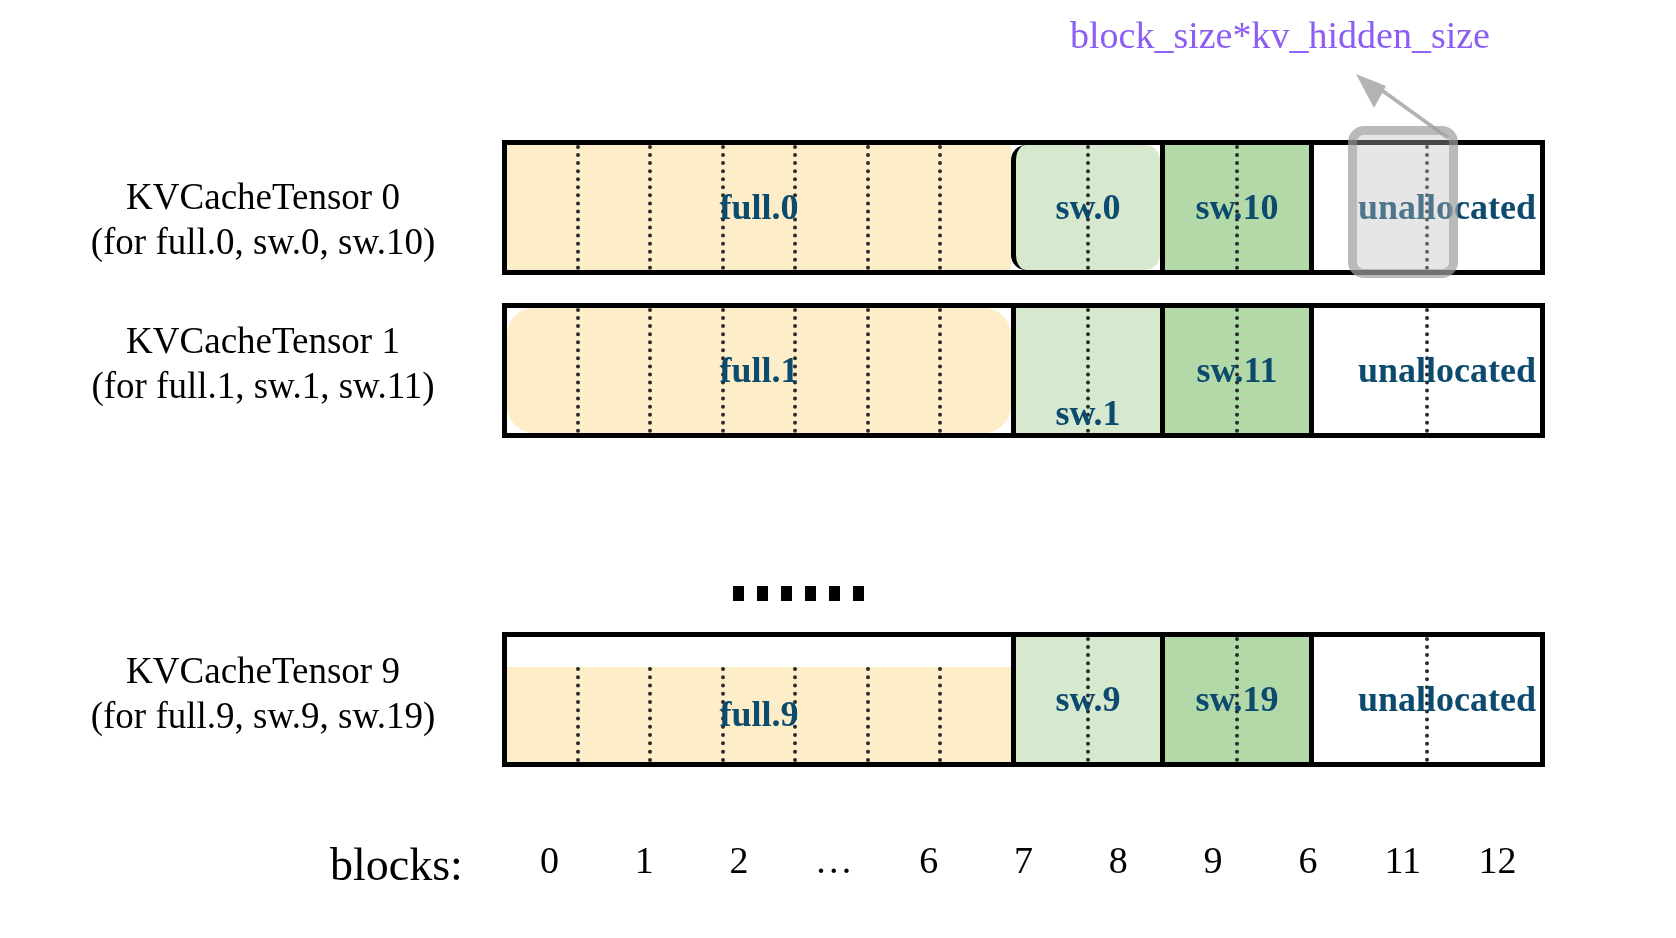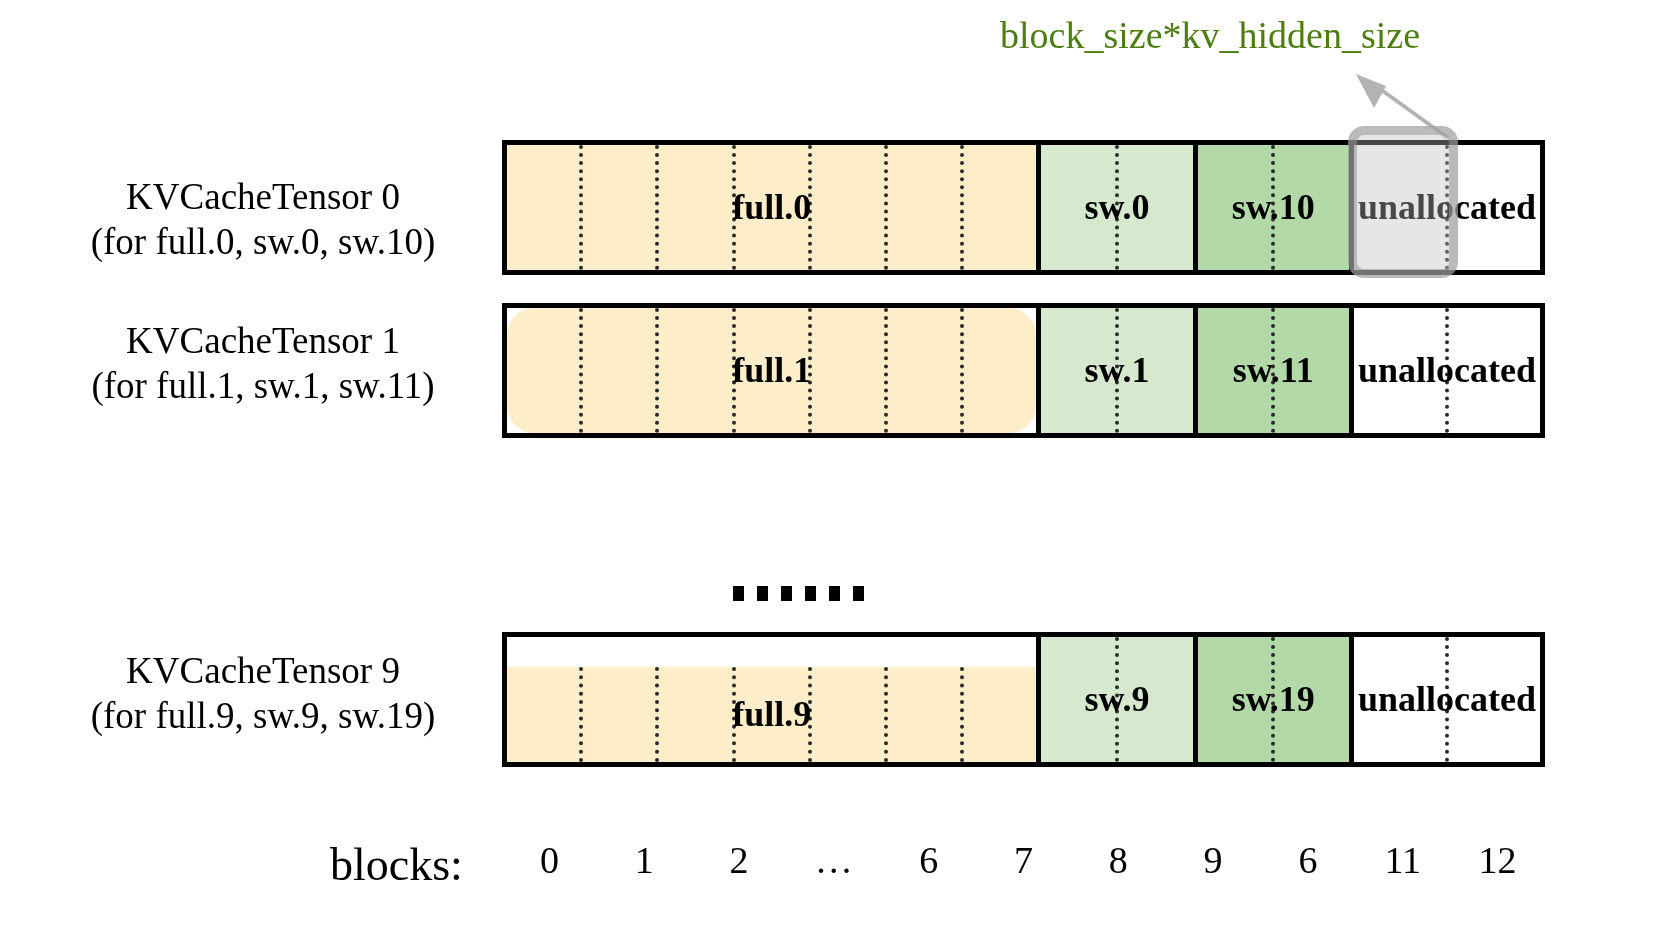--- a/index.html
+++ b/index.html
@@ -21,24 +21,24 @@
     width: 1676px;
     height: 938px;
   }
 
   
   .callout-label {
     position: absolute;
     left: 1000px;
     top: 14px;
     width: 560px;
-    text-align: left;
+    text-align: center;
     font-size: 38px;
     line-height: 1.15;
-    color: #4d7c0f;
+    color: #8b5cf6;
     white-space: nowrap;
     font-family: "Liberation Serif", "DejaVu Serif", serif;
   }
   .callout-arrow {
     position: absolute;
     left: 1330px;
     top: 72px;
     width: 130px;
     height: 70px;
   }
@@ -67,29 +67,29 @@
     background: #ffffff;
   }
   .seg {
     position: relative;
     box-sizing: border-box;
     display: flex;
     align-items: center;
     justify-content: center;
     font-weight: bold;
     font-size: 36px;
-    color: #000000;
+    color: #0c4a6e;
     font-family: "Liberation Serif", "DejaVu Serif", serif;
     overflow: visible;
   }
   .seg + .seg { border-left: 5px solid #000000; }
   .seg.full  { background: #FDEDC8; }
   .seg.sw-a  { background: #D6E9CF; }
   .seg.sw-b  { background: #B3D9A8; }
-  .seg.unalloc { background: #ffffff; }
+  .seg.unalloc { background: #ffffff; padding-left: 40px; }
 
   .seg .seg-text {
     position: relative;
     z-index: 3;
     text-align: center;
     line-height: 1.12;
     pointer-events: none;
   }
   .seg.unalloc .seg-text {
     width: 100%;
@@ -191,21 +191,21 @@
         <i></i>
           <i></i>
           <i></i>
           <i></i>
           <i></i>
           <i></i>
           <i></i>
       </div>
       <span class="seg-text">full.0</span>
     </div>
-    <div class="seg sw-a" style="flex:2 1 0;">
+    <div class="seg sw-a" style="flex:2 1 0;border-radius:15px;">
       <div class="divs">
           <i></i>
           <i></i>
         </div>
       <span class="seg-text">sw.0</span>
     </div>
     <div class="seg sw-b" style="flex:2 1 0;">
       <div class="divs">
           <i></i>
           <i></i>
@@ -234,21 +234,21 @@
         <i></i>
           <i></i>
           <i></i>
           <i></i>
           <i></i>
           <i></i>
           <i></i>
       </div>
       <span class="seg-text">full.1</span>
     </div>
-    <div class="seg sw-a" style="flex:2 1 0;">
+    <div class="seg sw-a" style="flex:2 1 0;align-items:flex-end;">
       <div class="divs">
           <i></i>
           <i></i>
         </div>
       <span class="seg-text">sw.1</span>
     </div>
     <div class="seg sw-b" style="flex:2 1 0;">
       <div class="divs">
           <i></i>
           <i></i>

